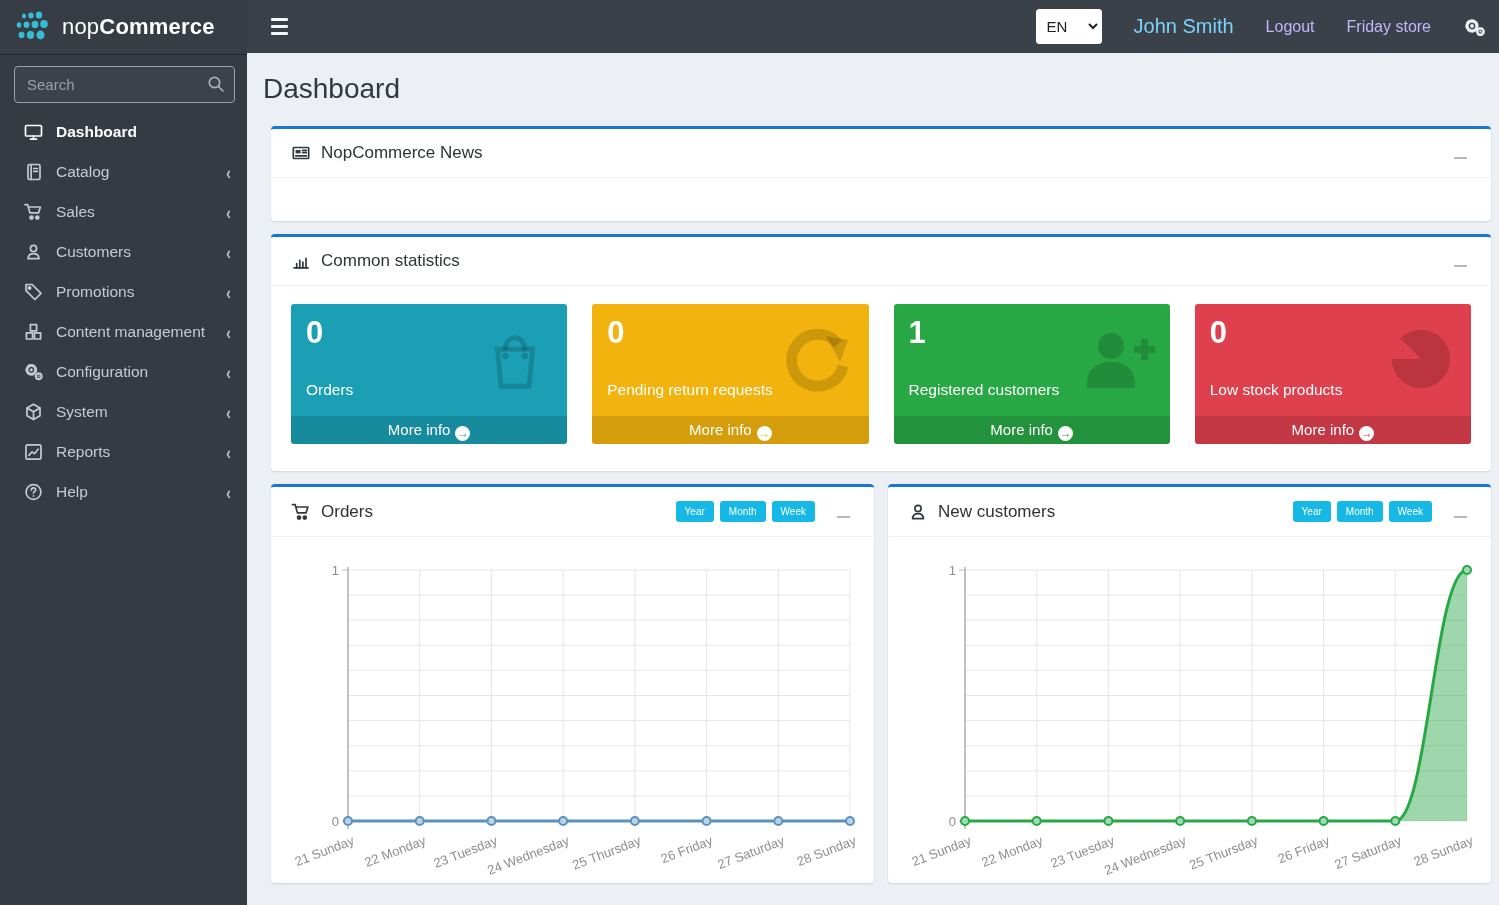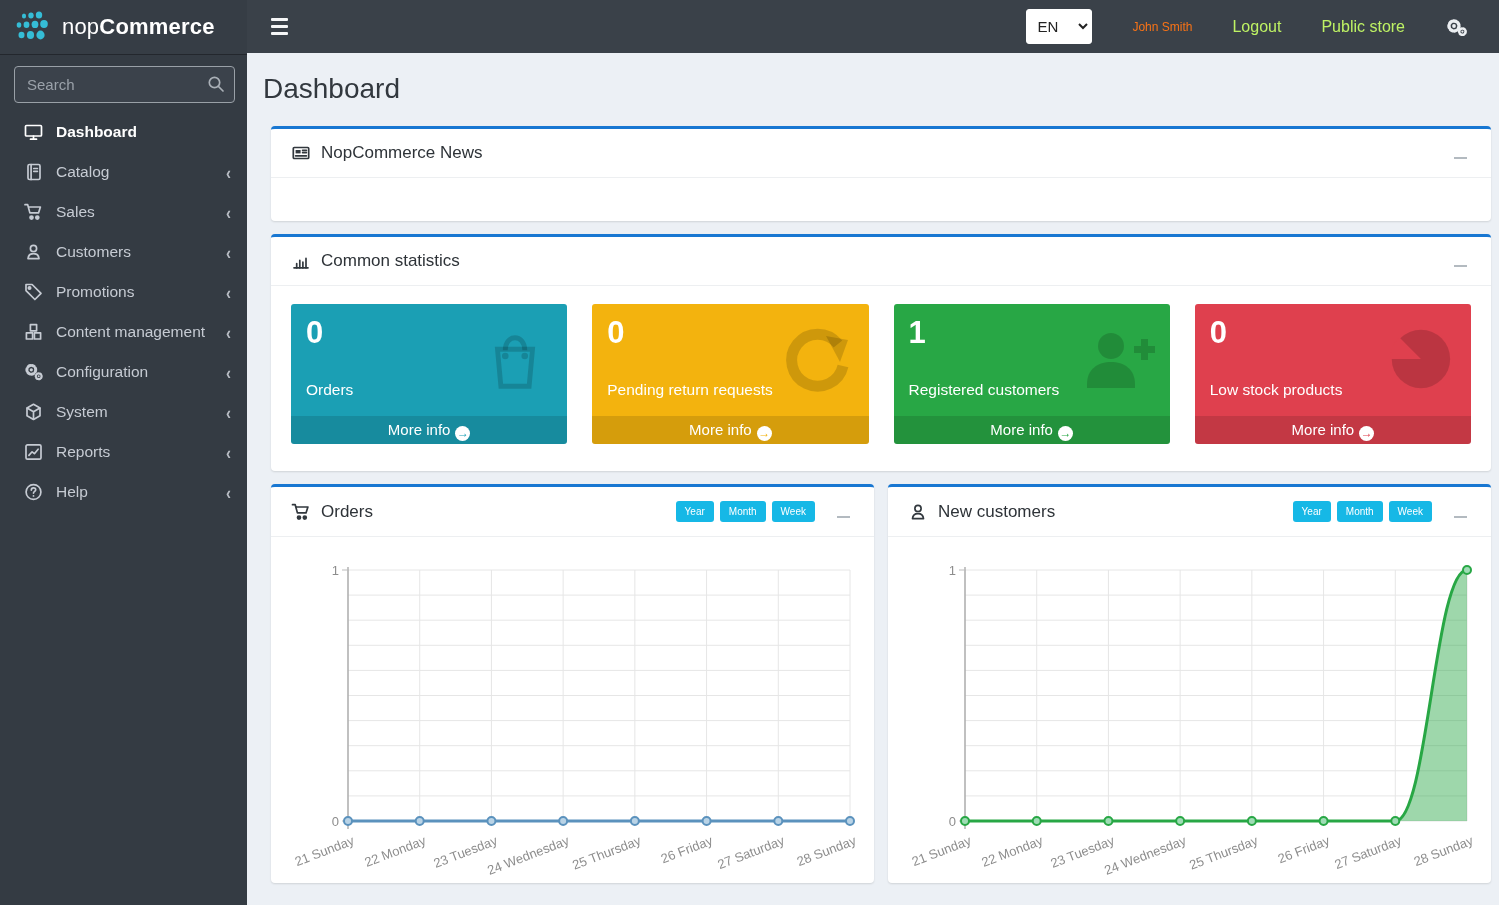--- a/index.html
+++ b/index.html
@@ -9,25 +9,25 @@
   
   .topbar { position:absolute; top:0; left:0; right:0; height:53px; background:#3a4149;
             display:flex; align-items:stretch; z-index:20; }
   .brand { width:247px; height:55px; background:#363d45; display:flex; align-items:center;
            padding-left:12px; gap:8px; border-bottom:1px solid rgba(0,0,0,.35); cursor:pointer; }
   .brand-text { color:#fff; font-size:22px; letter-spacing:.2px; }
   .brand-text b { font-weight:700; }
   .hamburger { display:flex; flex-direction:column; gap:4px; justify-content:center;
                padding:0 24px; cursor:pointer; }
   .hamburger span { width:17px; height:3px; background:#f5f6f7; border-radius:1px; }
-  .topbar-right { margin-left:auto; display:flex; align-items:center; gap:40px; padding-right:32px; }
+  .topbar-right { margin-left:auto; display:flex; align-items:center; gap:32px; padding-right:14px; }
   .lang-select { width:66px; height:35px; background:#fff; color:#222; border:1px solid #fff;
                  border-radius:3px; font-size:15px; padding:0 6px; font-family:inherit; }
-  .top-user { color:#f97316; font-size:12px; }
-  .top-link { color:#bef264; font-size:16px; text-decoration:none; cursor:pointer; }
+  .top-user { color:#7dd3fc; font-size:20px; }
+  .top-link { color:#c4b5fd; font-size:16px; text-decoration:none; cursor:pointer; }
   .top-gear { color:#eceff2; cursor:pointer; display:flex; align-items:center; }
 
   
   .sidebar { position:absolute; top:53px; left:0; bottom:0; width:247px; background:#343b43; }
   .search-wrap { margin:13px 12px 6px 14px; position:relative; }
   .search-input { width:100%; height:37px; background:#3b424b; border:1px solid #99a0a7;
                   border-radius:4px; color:#e4e7ea; font-size:15px; padding:0 34px 0 12px;
                   font-family:inherit; }
   .search-input::placeholder { color:#9aa1a9; }
   .search-icon { position:absolute; right:9px; top:8px; color:#aab0b7; }
@@ -109,21 +109,21 @@
     <span></span>
       <span></span>
       <span></span>
   </div>
   <div class="topbar-right">
     <select class="lang-select">
       <option>EN</option>
     </select>
     <span class="top-user">John Smith</span>
     <a class="top-link">Logout</a>
-    <a class="top-link">Public store</a>
+    <a class="top-link">Friday store</a>
     <span class="top-gear">
       <svg width="22" height="20" viewBox="0 0 22 20" class="ic-s">
         <circle cx="9" cy="9" r="5" stroke-width="3.4" stroke-dasharray="2.5 2"></circle>
         <circle cx="9" cy="9" r="1.9" fill="currentColor" stroke="none"></circle>
         <circle cx="17.4" cy="14.6" r="3.2" stroke-width="2.6" stroke-dasharray="1.7 1.4"></circle>
         <circle cx="17.4" cy="14.6" r="1.1" fill="currentColor" stroke="none"></circle>
       </svg>
     </span>
   </div>
 </header>

